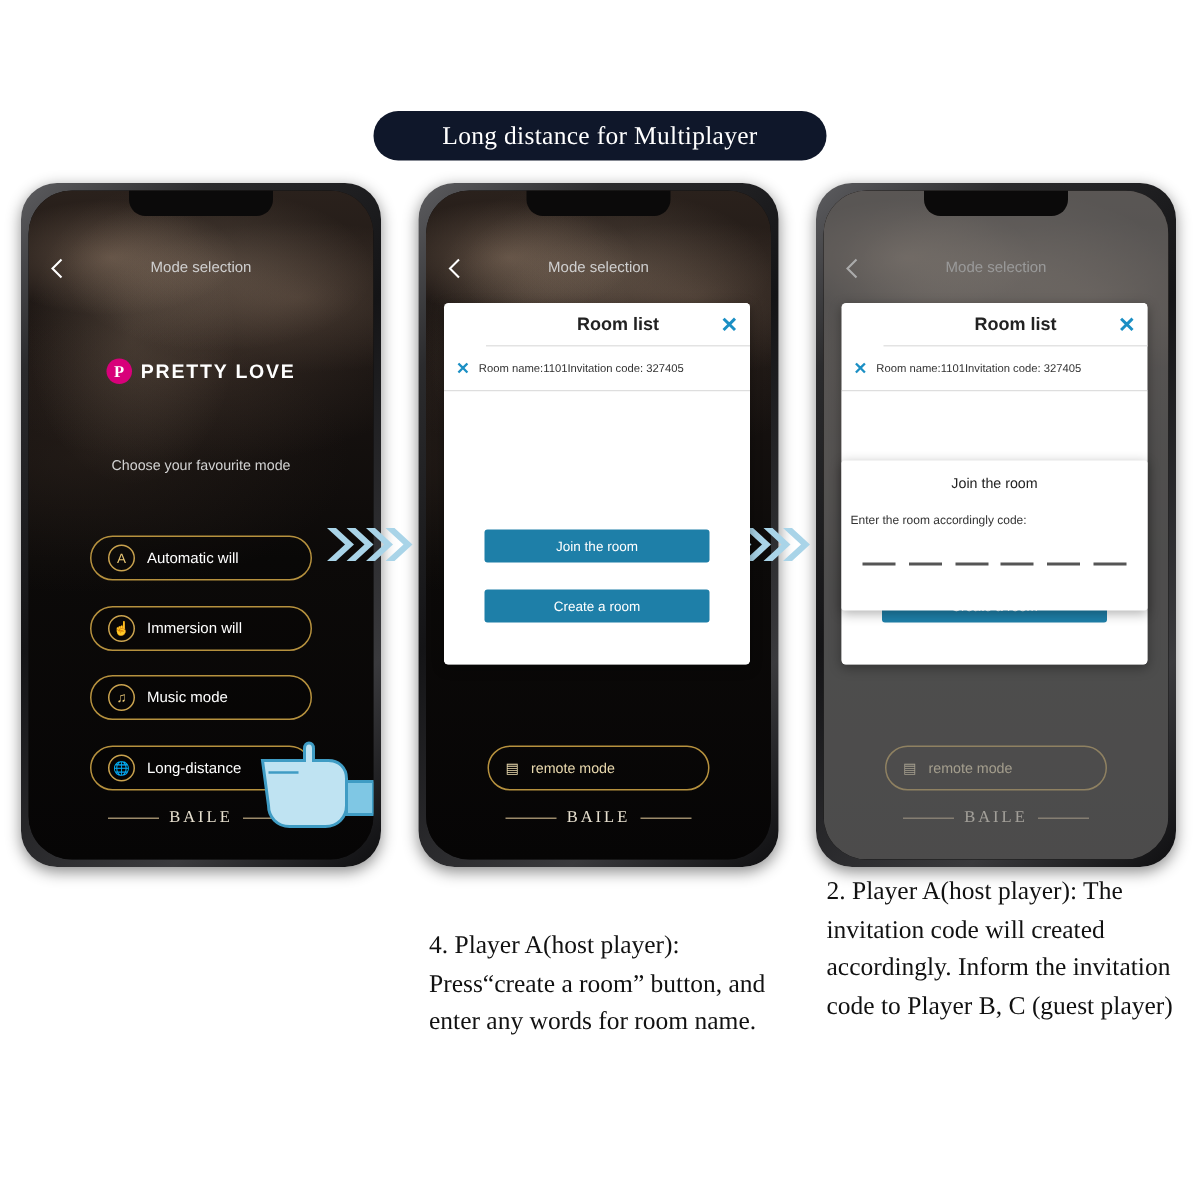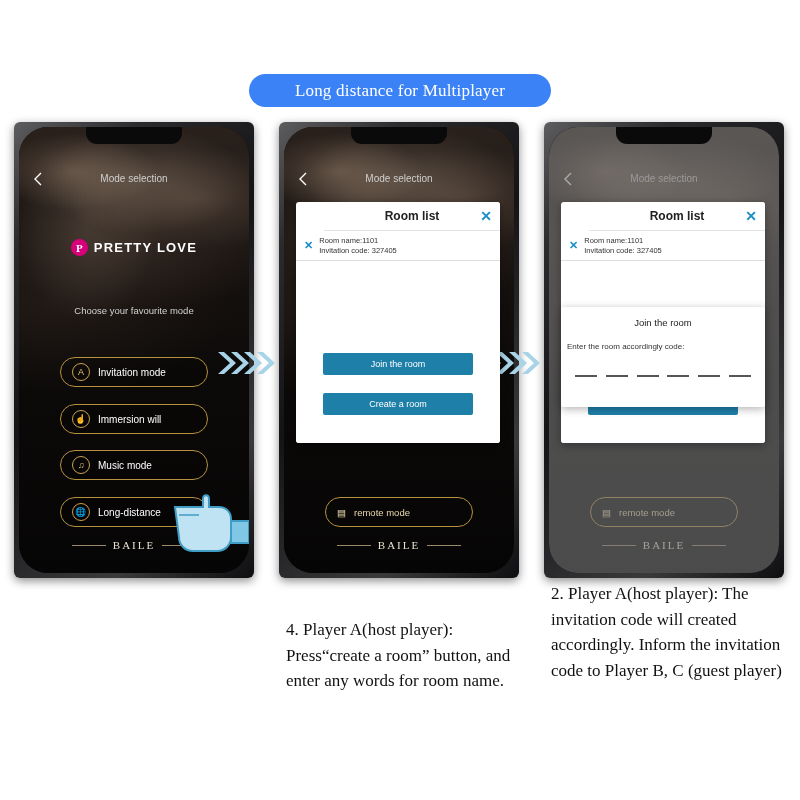--- a/index.html
+++ b/index.html
@@ -8,37 +8,37 @@
     background:#ffffff;
     font-family:"Liberation Sans", sans-serif;
     position:relative;
     overflow:hidden;
   }
   
   .banner{
     position:absolute;
     left:249px;top:74px;
     width:302px;height:33px;
-    background:#3b82f6;
+    background:#0f172a;
     border-radius:17px;
     display:flex;align-items:center;justify-content:center;
   }
   .banner-text{
     color:#ffffff;
     font-family:"Liberation Serif", serif;
     font-size:17px;
     letter-spacing:.2px;
     white-space:nowrap;
   }
   
   .phone{
     position:absolute;
     top:122px;
     width:240px;height:456px;
-    border-radius:6px;
+    border-radius:24px;
     background:linear-gradient(135deg,#5d5d60 0%,#2b2b2d 18%,#141416 45%,#3a3a3d 80%,#0e0e10 100%);
     padding:5px;
     box-sizing:border-box;
     box-shadow:0 3px 10px rgba(0,0,0,.45);
   }
   .phone.p1{left:14px;}
   .phone.p2{left:279px;}
   .phone.p3{left:544px;}
   .screen{
     position:relative;
@@ -142,21 +142,21 @@
   .dlg-title{font-size:12px;color:#222;font-weight:bold;}
   .dlg-close{
     position:absolute;right:8px;top:50%;transform:translateY(-50%);
     color:#1b8fc4;font-size:14px;line-height:1;font-weight:bold;
   }
   .room-row{
     height:30px;border-bottom:1px solid #dedede;
     display:flex;align-items:center;gap:6px;padding:0 8px;box-sizing:border-box;
   }
   .room-x{color:#1b8fc4;font-size:11px;font-weight:bold;}
-  .room-lines{display:flex;flex-direction:column;line-height:1.25;}
+  .room-lines{display:flex;flex-direction:row;line-height:1.25;}
   .room-lines span{font-size:7.5px;color:#333;}
   .dlg-body{height:182px;background:#ffffff;position:relative;}
   .blue-btn{
     position:absolute;left:50%;transform:translateX(-50%);
     width:150px;height:22px;background:#1e7fa8;color:#ffffff;
     border-radius:2px;font-size:9px;
     display:flex;align-items:center;justify-content:center;
   }
   .btn-join{bottom:68px;}
   .btn-create{bottom:28px;margin-top:12px;}
@@ -214,21 +214,21 @@
     <div class="title-bar">Mode selection</div>
 
     <div class="brand">
       <span class="brand-logo">P</span>
       <span class="brand-name">PRETTY LOVE</span>
     </div>
     <div class="choose">Choose your favourite mode</div>
 
     <div class="mode-btn mb1">
       <span class="m-ico">A</span>
-      <span>Invitation mode</span>
+      <span>Automatic will</span>
     </div>
     <div class="mode-btn mb2">
       <span class="m-ico">☝</span>
       <span>Immersion will</span>
     </div>
     <div class="mode-btn mb3">
       <span class="m-ico">♫</span>
       <span>Music mode</span>
     </div>
     <div class="mode-btn mb4">

